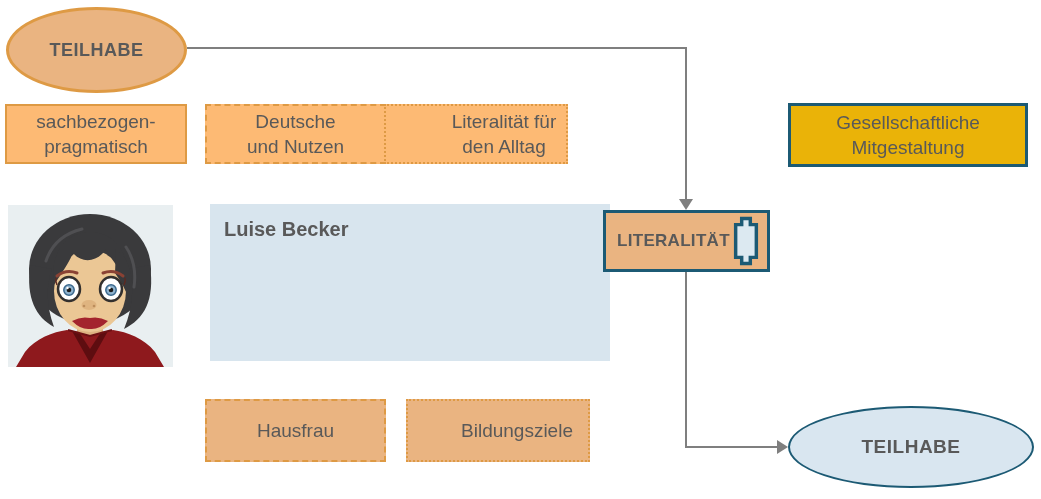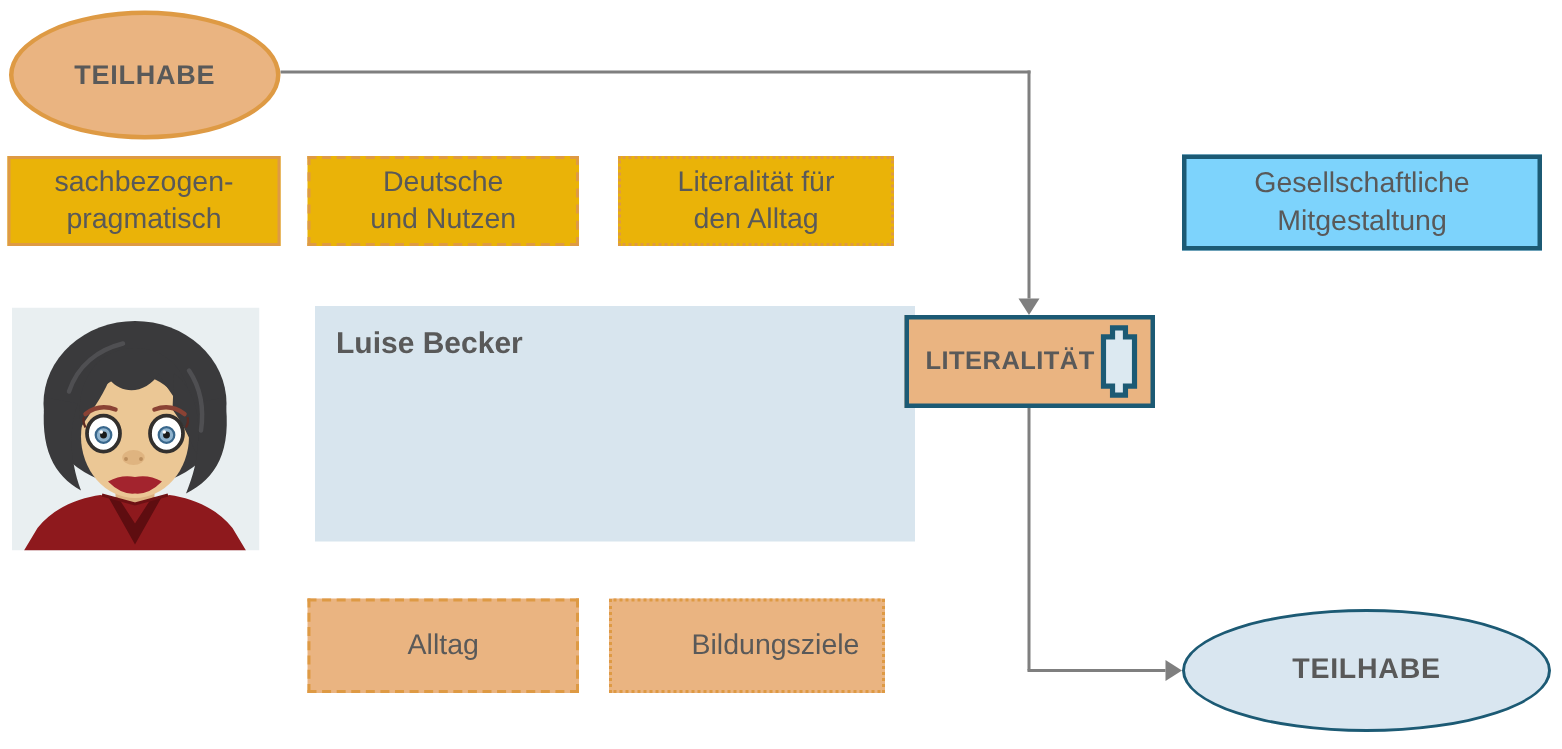--- a/index.html
+++ b/index.html
@@ -17,30 +17,30 @@
   .abs{position:absolute;box-sizing:border-box;}
 
   .ellipse{border-radius:50%;display:flex;align-items:center;justify-content:center;
     font-weight:bold;text-align:center;}
   .personas{left:6px;top:7px;width:181px;height:86px;background:var(--fill-orange);
     border:3px solid var(--border-orange);font-size:18px;letter-spacing:.5px;}
   .teilhabe{left:788px;top:406px;width:246px;height:82px;background:var(--light-blue-2);
     border:2px solid var(--teal);font-size:19px;letter-spacing:.5px;}
 
   .tagbox{display:flex;align-items:center;justify-content:center;text-align:center;
-    font-size:19px;line-height:1.32;background:#eab308;}
+    font-size:19px;line-height:1.32;background:#fdba74;}
   .row1{top:104px;height:60px;}
   .row3{top:399px;height:63px;background:var(--fill-orange);}
   .b-solid{border:2px solid var(--border-orange);}
   .b-solid-thick{border:3px solid var(--border-orange);}
   .b-dashed{border:2px dashed var(--border-orange);}
   .b-dotted{border:2px dotted var(--border-orange);}
   .gesellschaft{left:788px;top:103px;width:240px;height:64px;border:3px solid var(--teal);
     display:flex;align-items:center;justify-content:center;text-align:center;
-    font-size:19px;line-height:1.32;background:#7dd3fc;}
+    font-size:19px;line-height:1.32;background:#eab308;}
   .w112{display:inline-block;max-width:116px;}
   .w122{display:inline-block;max-width:124px;}
   .w120{display:inline-block;max-width:122px;}
 
   .avatar{left:8px;top:205px;width:165px;height:162px;}
   .infobox{left:210px;top:204px;width:400px;height:157px;background:var(--light-blue);
     padding:11px 14px;font-size:20px;line-height:1.4;}
   .infobox .name{font-weight:bold;}
 
   .litbox{left:603px;top:210px;width:167px;height:62px;background:var(--fill-orange);
@@ -75,21 +75,21 @@
   <div class="abs ellipse personas">
     <span>TEILHABE</span>
   </div>
 
   <div class="abs tagbox row1 b-solid" style="left:5px;width:182px;">
     <span>sachbezogen-pragmatisch</span>
   </div>
   <div class="abs tagbox row1 b-dashed" style="left:205px;width:181px;">
     <span class="w112">Deutsche und Nutzen</span>
   </div>
-  <div class="abs tagbox row1 b-dotted" style="left:412px;width:184px;">
+  <div class="abs tagbox row1 b-dotted" style="left:384px;width:184px;justify-content:flex-end;">
     <span class="w122">Literalität für den Alltag</span>
   </div>
   <div class="abs gesellschaft">
     <span>Gesellschaftliche Mitgestaltung</span>
   </div>
 
   <div class="abs avatar">
     <svg viewBox="0 0 165 162" width="165" height="162">
       <rect width="165" height="162" fill="#E9EFF1"></rect>
 
@@ -140,21 +140,21 @@
   <div class="abs litbox">
     <span class="label">LITERALITÄT</span>
     <span class="icon">
       <svg viewBox="0 0 30 58" width="26" height="50">
         <path d="M10,3 H20 V10 H27 V48 H20 V55 H10 V48 H3 V10 H10 Z" fill="#DCE9F1" stroke="#1C5A74" stroke-width="4" stroke-linejoin="miter"></path>
       </svg>
     </span>
   </div>
 
   <div class="abs tagbox row3 b-dashed" style="left:205px;width:181px;">
-    <span>Alltag</span>
+    <span>Hausfrau</span>
   </div>
   <div class="abs tagbox row3 b-dotted" style="left:406px;width:184px;padding-left:38px;">
     <span>Bildungsziele</span>
   </div>
 
   <div class="abs ellipse teilhabe">
     <span>TEILHABE</span>
   </div>
 
 </div>

